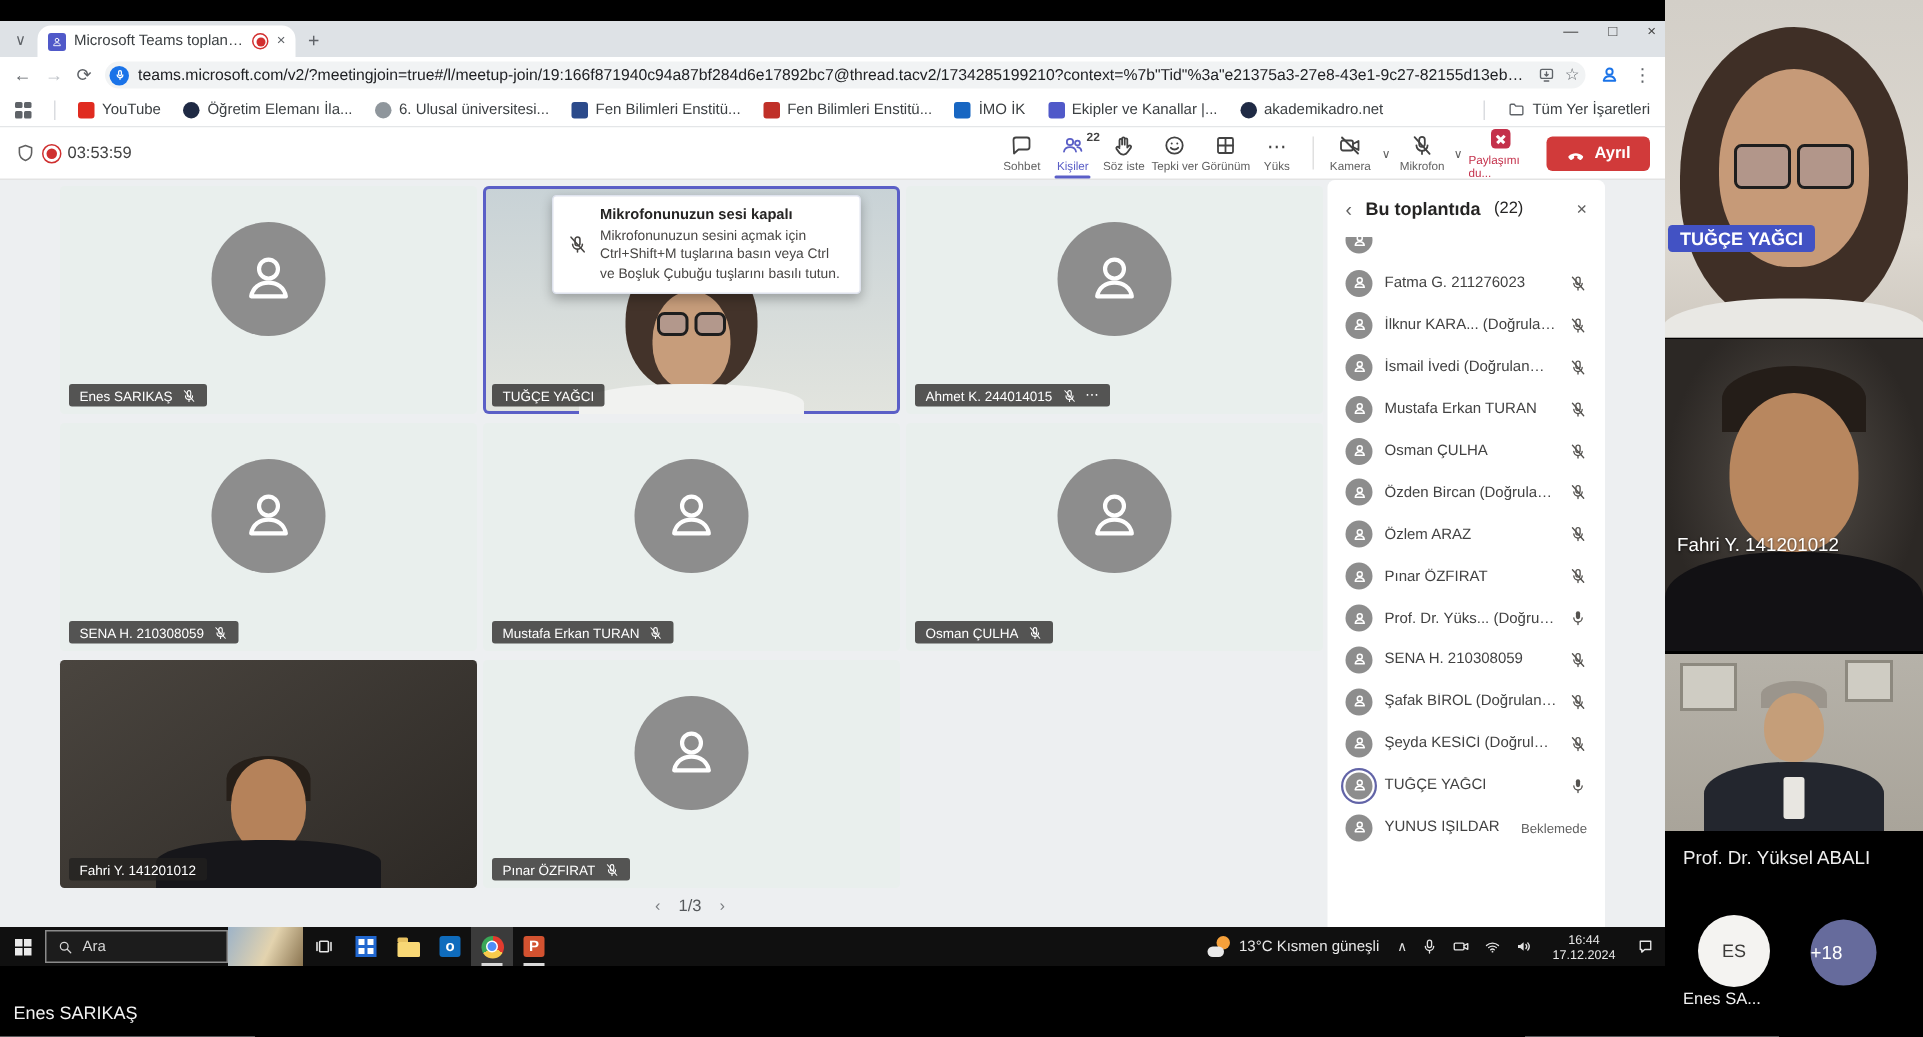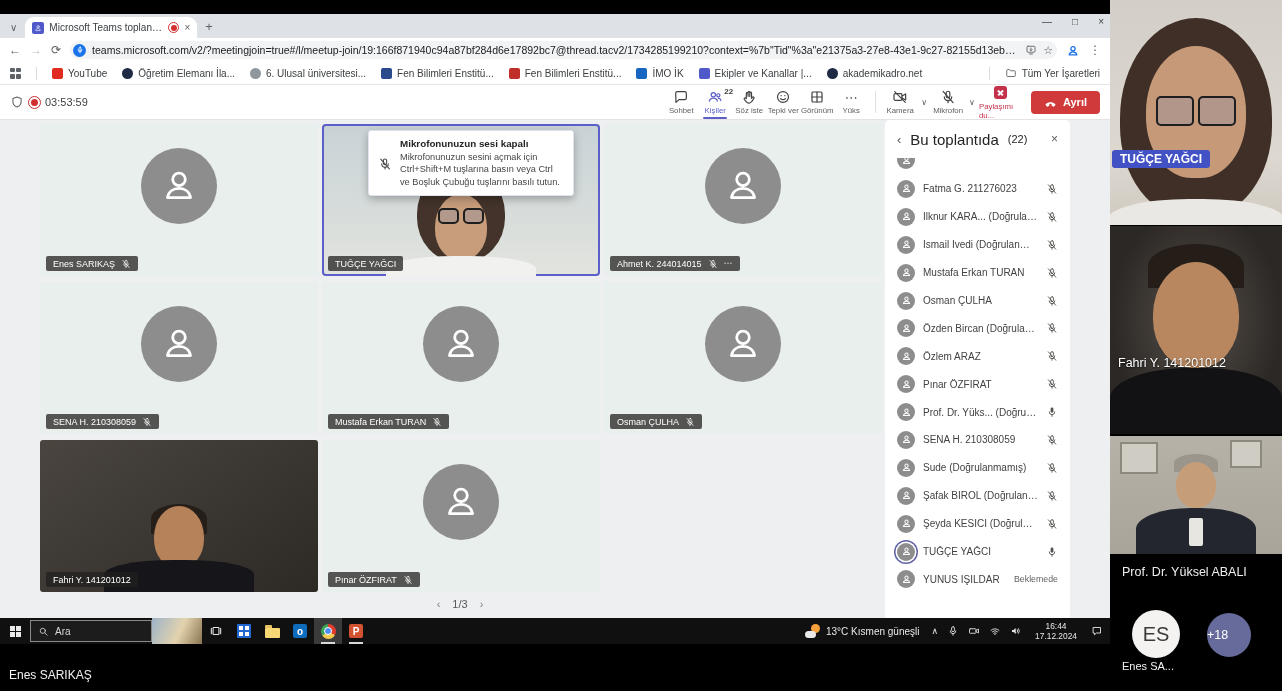--- a/index.html
+++ b/index.html
@@ -85,21 +85,21 @@
 
   .pager{position:absolute;left:405px;top:478px;width:110px;display:flex;align-items:center;justify-content:center;
          gap:12px;color:#7a7d80;font-size:11px;}
   .pager span{cursor:pointer;}
   .pager .pnum{color:#55585b;cursor:default;}
 
   
   .panel{position:absolute;left:885px;top:0;width:185px;height:500px;background:#fff;border-radius:5px 5px 0 0;overflow:hidden;}
   .phead{height:38px;display:flex;align-items:center;gap:9px;padding:0 12px;}
   .pback{color:#616161;font-size:13px;cursor:pointer;}
-  .ptitle{font-size:15px;font-weight:normal;color:#252423;white-space:nowrap;}
+  .ptitle{font-size:12px;font-weight:bold;color:#252423;white-space:nowrap;}
   .pcount{font-size:11px;color:#252423;}
   .pclose{margin-left:auto;color:#616161;font-size:12px;cursor:pointer;}
   .plist{overflow:hidden;}
   .prow-cut{height:17px;overflow:hidden;padding:0 12px;}
   .prow-cut .pav{margin-top:-7px;}
   .prow{height:27.9px;display:flex;align-items:center;gap:8px;padding:0 12px;cursor:pointer;}
   .pav{width:18px;height:18px;border-radius:50%;background:#8d8d8d;display:flex;align-items:center;justify-content:center;color:#fff;flex:none;}
   .pav.ring{box-shadow:0 0 0 1.5px #fff,0 0 0 3px #6264a7;}
   .pname{flex:1;font-size:10px;color:#424242;white-space:nowrap;overflow:hidden;text-overflow:ellipsis;}
   .pmic{color:#54524f;flex:none;}
@@ -152,21 +152,21 @@
   .cam2{top:226px;height:208px;background:radial-gradient(ellipse at 50% 45%,#56504a 0%,#2c2825 70%);}
   .cam3{top:436px;height:118px;background:linear-gradient(180deg,#b6b2a9 0%,#a9a49a 100%);}
   .camlabel1{position:absolute;left:2px;top:150px;background:#4252c4;color:#fff;font-weight:bold;font-size:12px;
              padding:2px 8px;border-radius:3px;z-index:3;}
   .camlabel2{position:absolute;left:8px;bottom:64px;color:#fff;font-size:12.5px;text-shadow:0 1px 2px rgba(0,0,0,.8);z-index:3;}
   .camlabel3{position:absolute;left:12px;top:565px;color:#efefef;font-size:12.5px;}
   .glasses{position:absolute;display:flex;gap:4px;}
   .lens{border:2.5px solid #1e1e1e;border-radius:5px;background:rgba(120,140,190,.25);}
   .frame{position:absolute;border:2.5px solid #8d897f;background:#cfccc3;}
   .escircle{position:absolute;left:22px;top:610px;width:48px;height:48px;border-radius:50%;background:#f4f3f1;
-            display:flex;align-items:center;justify-content:center;font-size:20px;color:#3b3a38;}
+            display:flex;align-items:center;justify-content:center;font-size:12px;color:#3b3a38;}
   .eslabel{position:absolute;left:12px;top:660px;width:70px;text-align:left;color:#f2f2f2;font-size:11px;white-space:nowrap;}
   .morecircle{position:absolute;left:97px;top:613px;width:44px;height:44px;border-radius:50%;background:#666b9c;
               display:flex;align-items:center;font-size:12.5px;color:#fff;}
 </style>
 </head>
 <body>
 
 <svg width="0" height="0" style="position:absolute" aria-hidden="true">
   <defs>
     <symbol id="i-person" viewBox="0 0 24 24">
@@ -696,31 +696,20 @@
             <svg class="i i12 pmic">
                 <use href="#i-micoff"></use>
               </svg>
           </div>
           <div class="prow">
             <span class="pav">
                 <svg class="i i11" style="stroke-width:2.2">
                   <use href="#i-person"></use>
                 </svg>
               </span>
-            <span class="pname">Sude (Doğrulanmamış)</span>
-            <svg class="i i12 pmic">
-                <use href="#i-micoff"></use>
-              </svg>
-          </div>
-          <div class="prow">
-            <span class="pav">
-                <svg class="i i11" style="stroke-width:2.2">
-                  <use href="#i-person"></use>
-                </svg>
-              </span>
             <span class="pname">Şafak BİROL (Doğrulanmamış)</span>
             <svg class="i i12 pmic">
                 <use href="#i-micoff"></use>
               </svg>
           </div>
           <div class="prow">
             <span class="pav">
                 <svg class="i i11" style="stroke-width:2.2">
                   <use href="#i-person"></use>
                 </svg>

